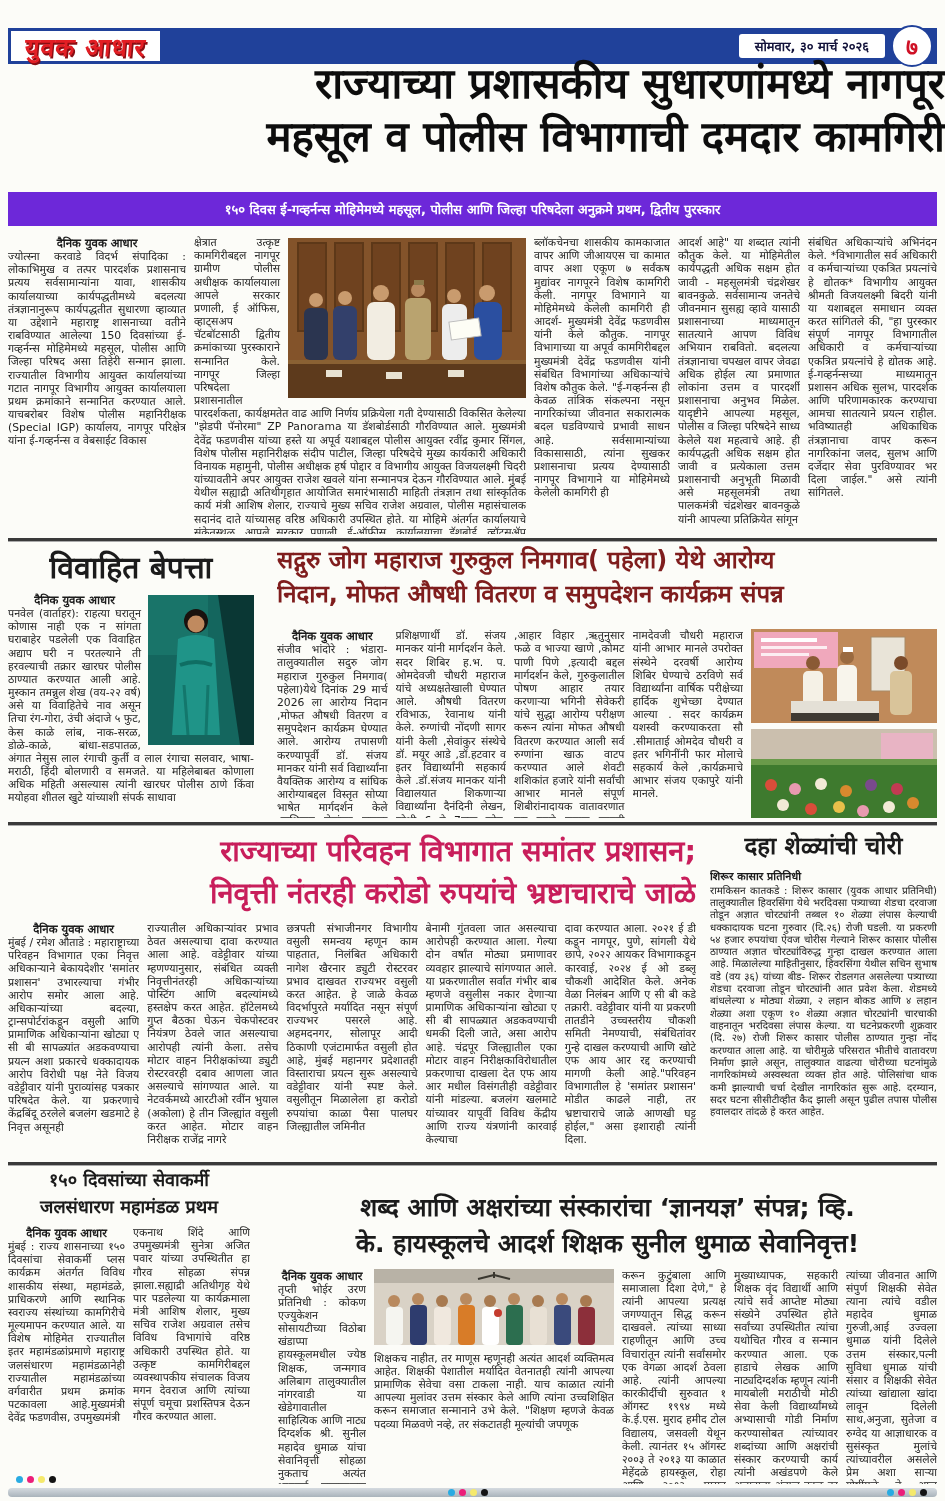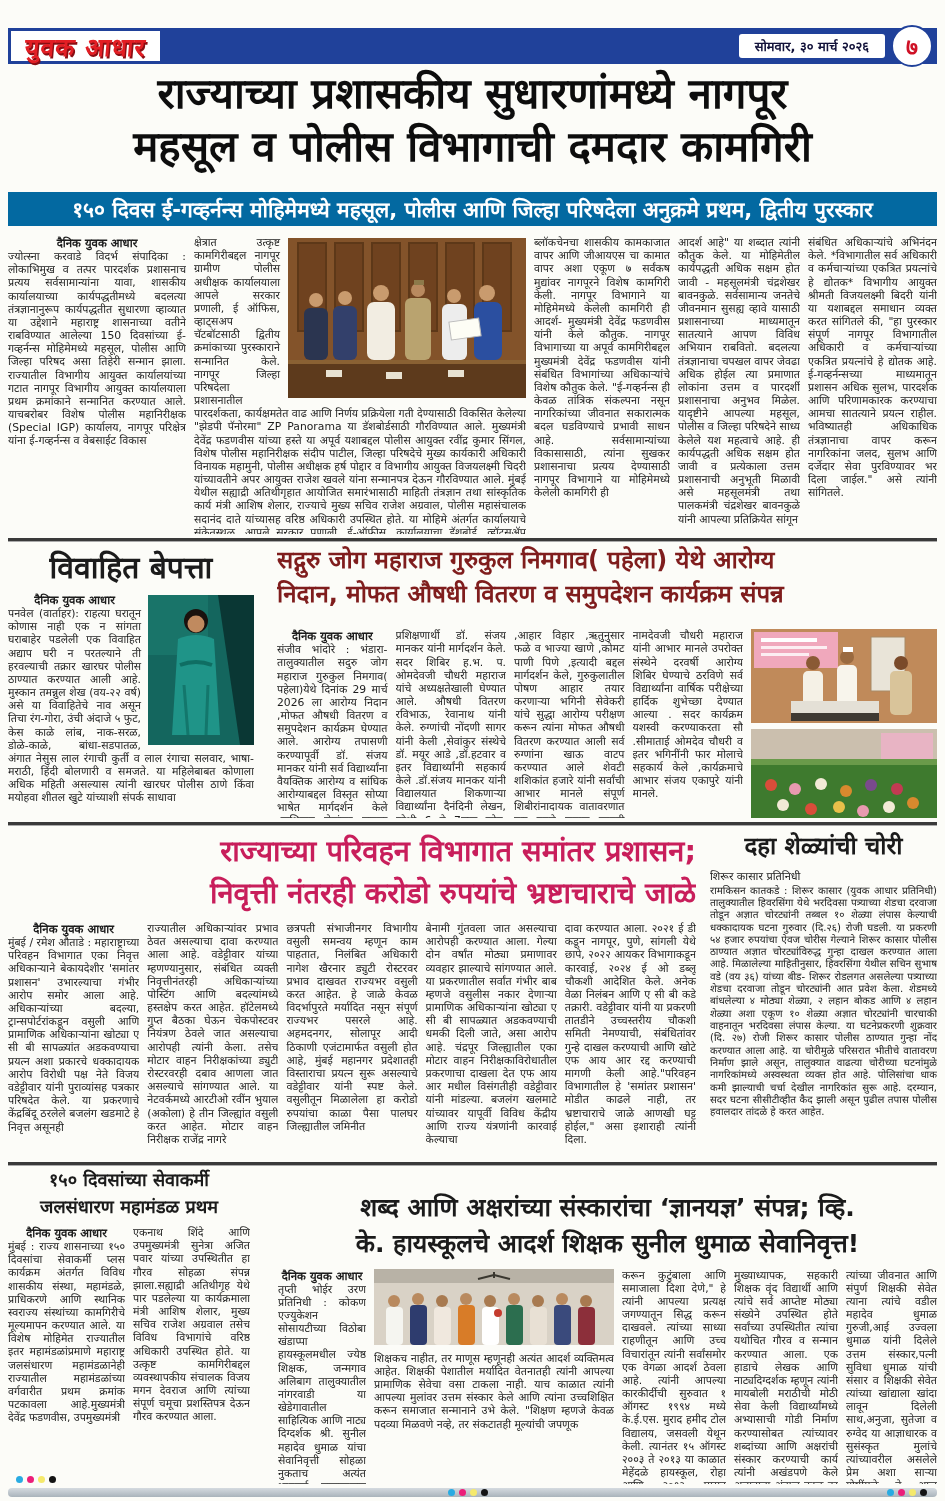--- a/index.html
+++ b/index.html
@@ -11,24 +11,24 @@
   .logo-box{background:#ffffff;height:30px;margin-left:3px;padding:0 14px;display:flex;align-items:center;}
   .logo-text{font-size:25px;font-weight:800;color:#e31e24;letter-spacing:1px;
              text-shadow:1.5px 1.5px 0 #8a0d12;transform:skewX(-5deg);white-space:nowrap;}
   .date-box{margin-left:auto;margin-right:52px;background:#ffffff;border-radius:3px;
             padding:3px 16px;font-size:13px;font-weight:bold;color:#12123a;white-space:nowrap;}
   .page-circle{position:absolute;right:4px;top:-3px;width:42px;height:42px;border-radius:50%;
                background:#ffffff;border:2px solid #20419a;box-sizing:border-box;
                display:flex;align-items:center;justify-content:center;
                color:#cf1126;font-size:23px;font-weight:800;}
   
-  .lead-headline{position:absolute;left:0;right:0;top:67px;text-align:center;color:#0d0d0d;}
+  .lead-headline{position:absolute;left:0;right:0;top:57px;text-align:right;color:#0d0d0d;}
   .lead-headline div{font-size:42px;font-weight:800;line-height:1.27;white-space:nowrap;overflow:hidden;}
-  .red-banner{position:absolute;left:8px;right:8px;top:192px;height:34px;background:#0369a1;
-              color:#ffffff;font-size:21px;font-weight:bold;display:flex;align-items:center;
+  .red-banner{position:absolute;left:8px;right:8px;top:192px;height:34px;background:#6d28d9;
+              color:#ffffff;font-size:13px;font-weight:bold;display:flex;align-items:center;
               justify-content:center;white-space:nowrap;overflow:hidden;}
   
   .bt{font-size:10.8px;line-height:1.22;text-align:justify;color:#1c1c1c;}
   .byl{display:block;text-align:center;font-weight:bold;font-size:11.5px;}
   .col{overflow:hidden;}
   
   .lead-body{position:absolute;left:8px;right:8px;top:236px;height:298px;display:flex;gap:8px;}
   .lc1{flex:0 0 178px;}
   .lmid{flex:0 0 332px;}
   .lc4{flex:0 0 136px;}
@@ -51,21 +51,21 @@
   
   .row3{position:absolute;left:8px;right:8px;top:830px;height:330px;display:flex;gap:14px;}
   .a4{flex:0 0 688px;overflow:hidden;}
   .a4-head{color:#c81e5b;font-weight:800;text-align:right;margin-bottom:8px;}
   .a4-head div{font-size:29px;line-height:1.45;white-space:nowrap;overflow:hidden;}
   .a4-body{display:flex;gap:8px;height:228px;}
   .a4-body .col{flex:1;}
   .a5{flex:1;overflow:hidden;}
   .a5-head{font-weight:800;text-align:center;margin-bottom:4px;}
   .a5-head div{font-size:24px;line-height:1.4;white-space:nowrap;overflow:hidden;}
-  .a5-byl{font-weight:normal;font-size:11px;margin:2px 0;}
+  .a5-byl{font-weight:bold;font-size:11px;margin:2px 0;}
   .a5-body{font-size:10.1px;line-height:1.22;text-align:justify;height:236px;overflow:hidden;}
   
   .row4{position:absolute;left:8px;right:8px;top:1166px;height:318px;display:flex;gap:28px;}
   .a6{flex:0 0 242px;overflow:hidden;}
   .a6-head{font-weight:800;text-align:center;margin-bottom:6px;}
   .a6-head div{font-size:18px;line-height:1.5;white-space:nowrap;overflow:hidden;}
   .a6-body{display:flex;gap:8px;height:226px;}
   .a6-body .col{flex:1;}
   .a7{flex:1;overflow:hidden;margin-top:24px;}
   .a7-head{font-weight:800;text-align:center;margin-bottom:6px;}

